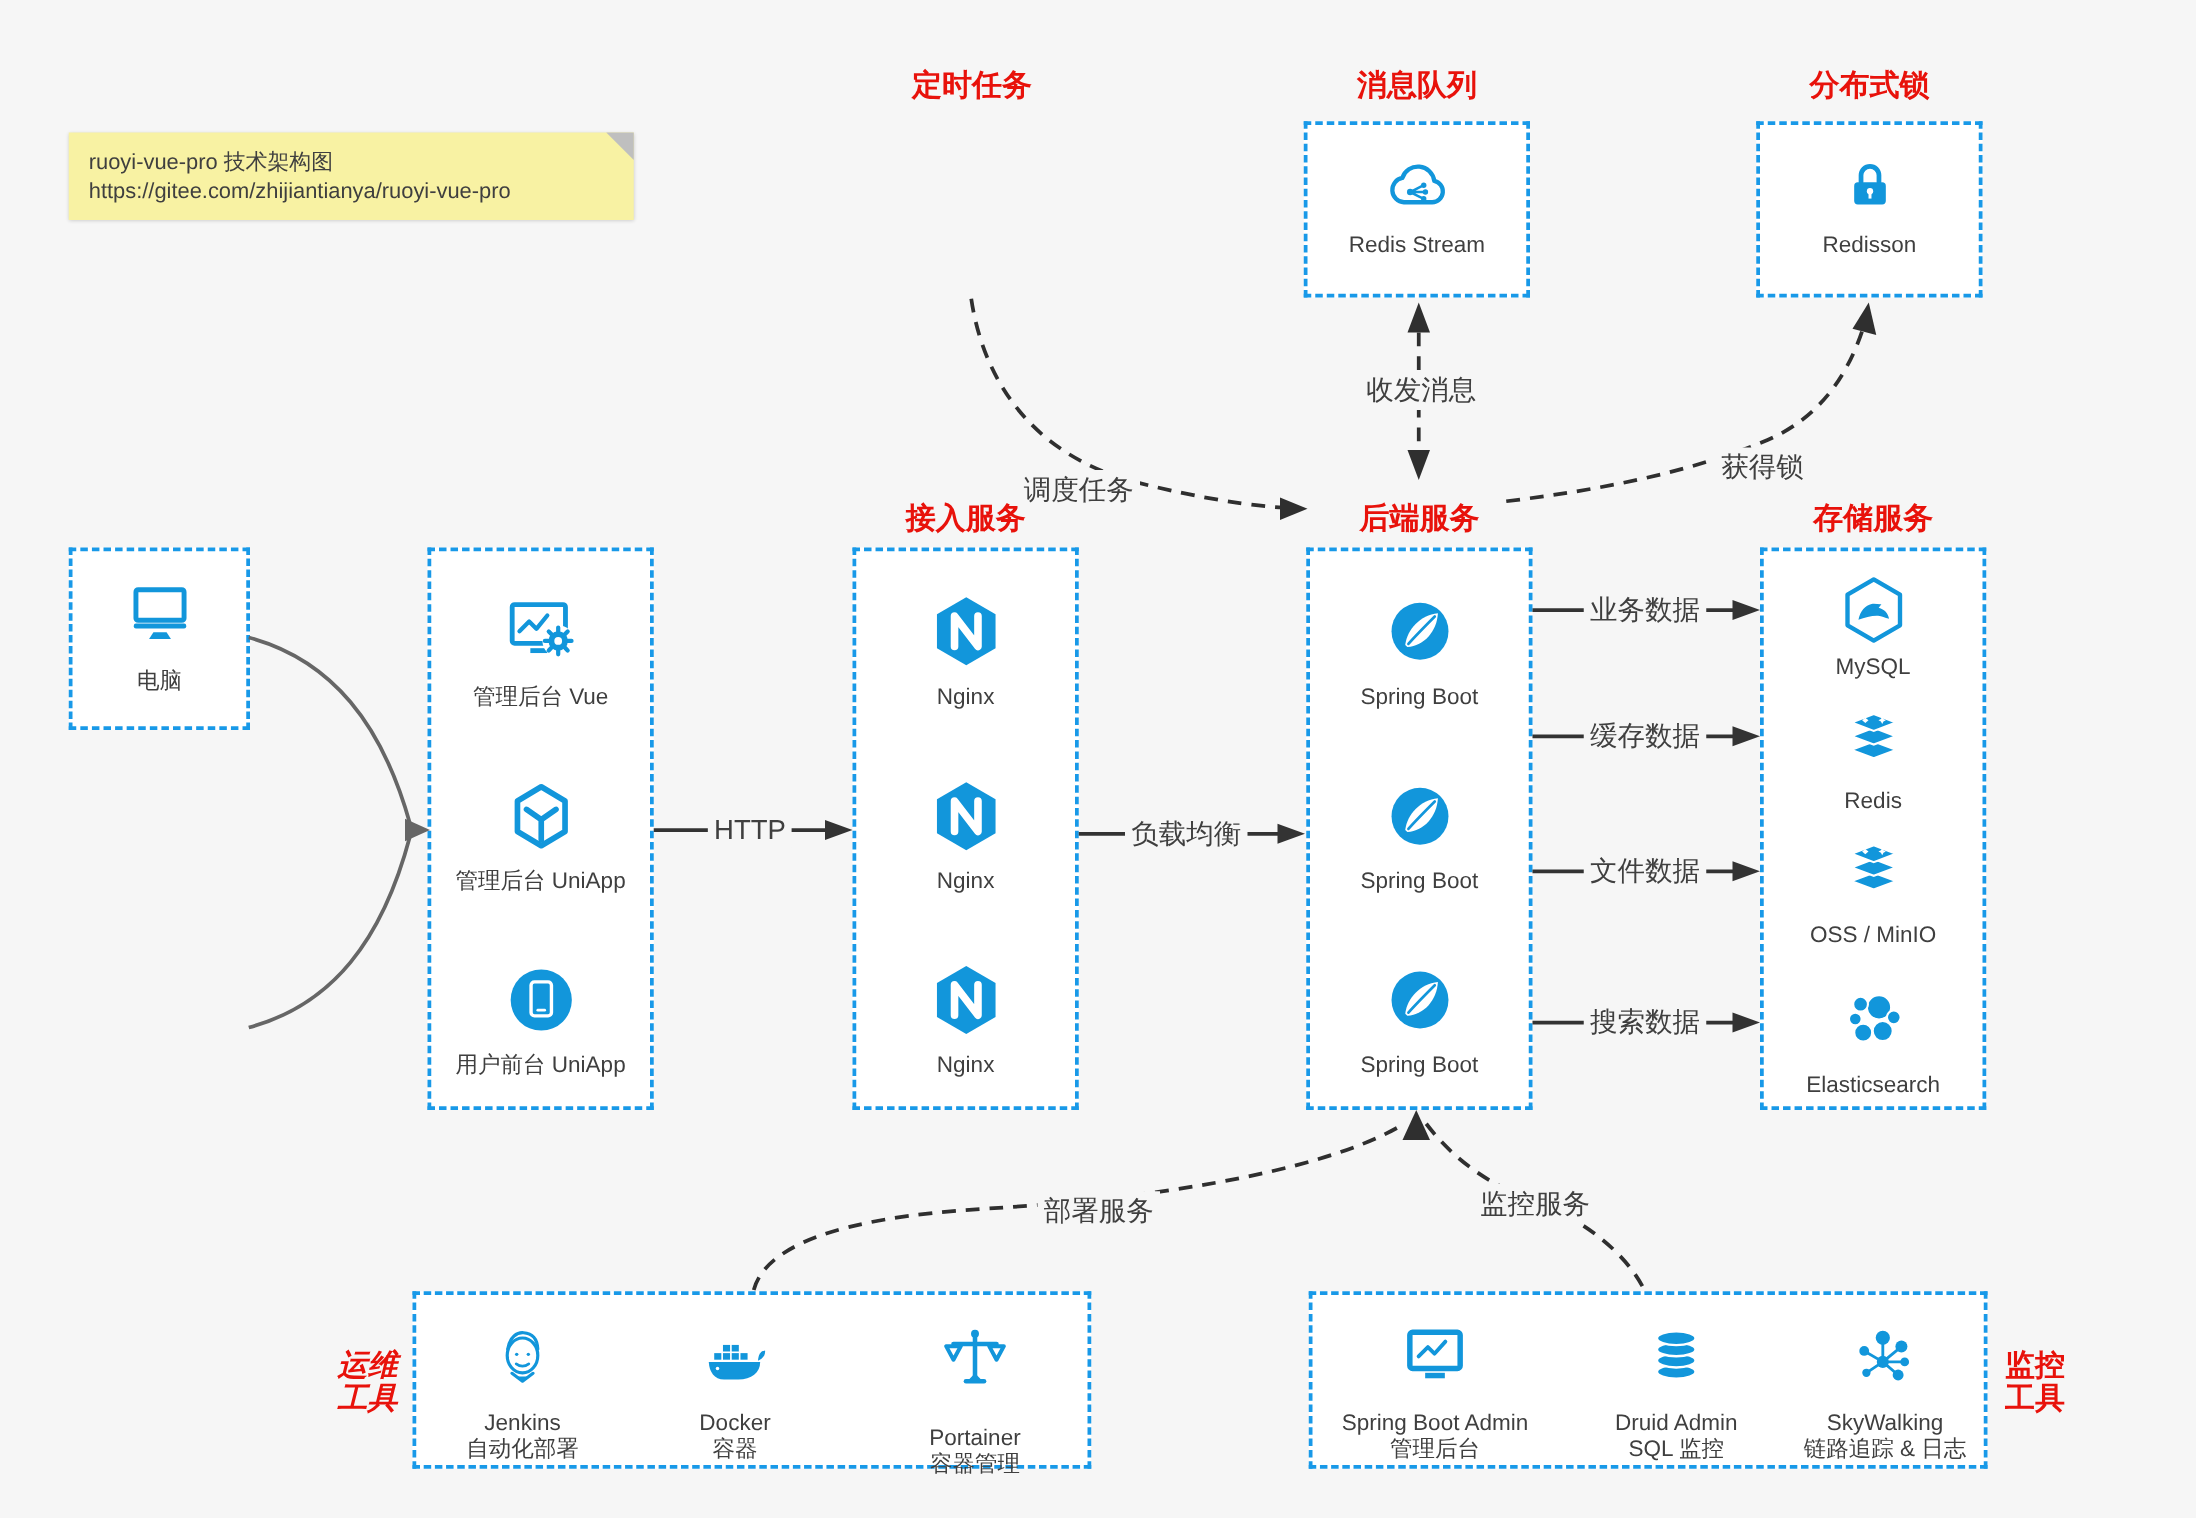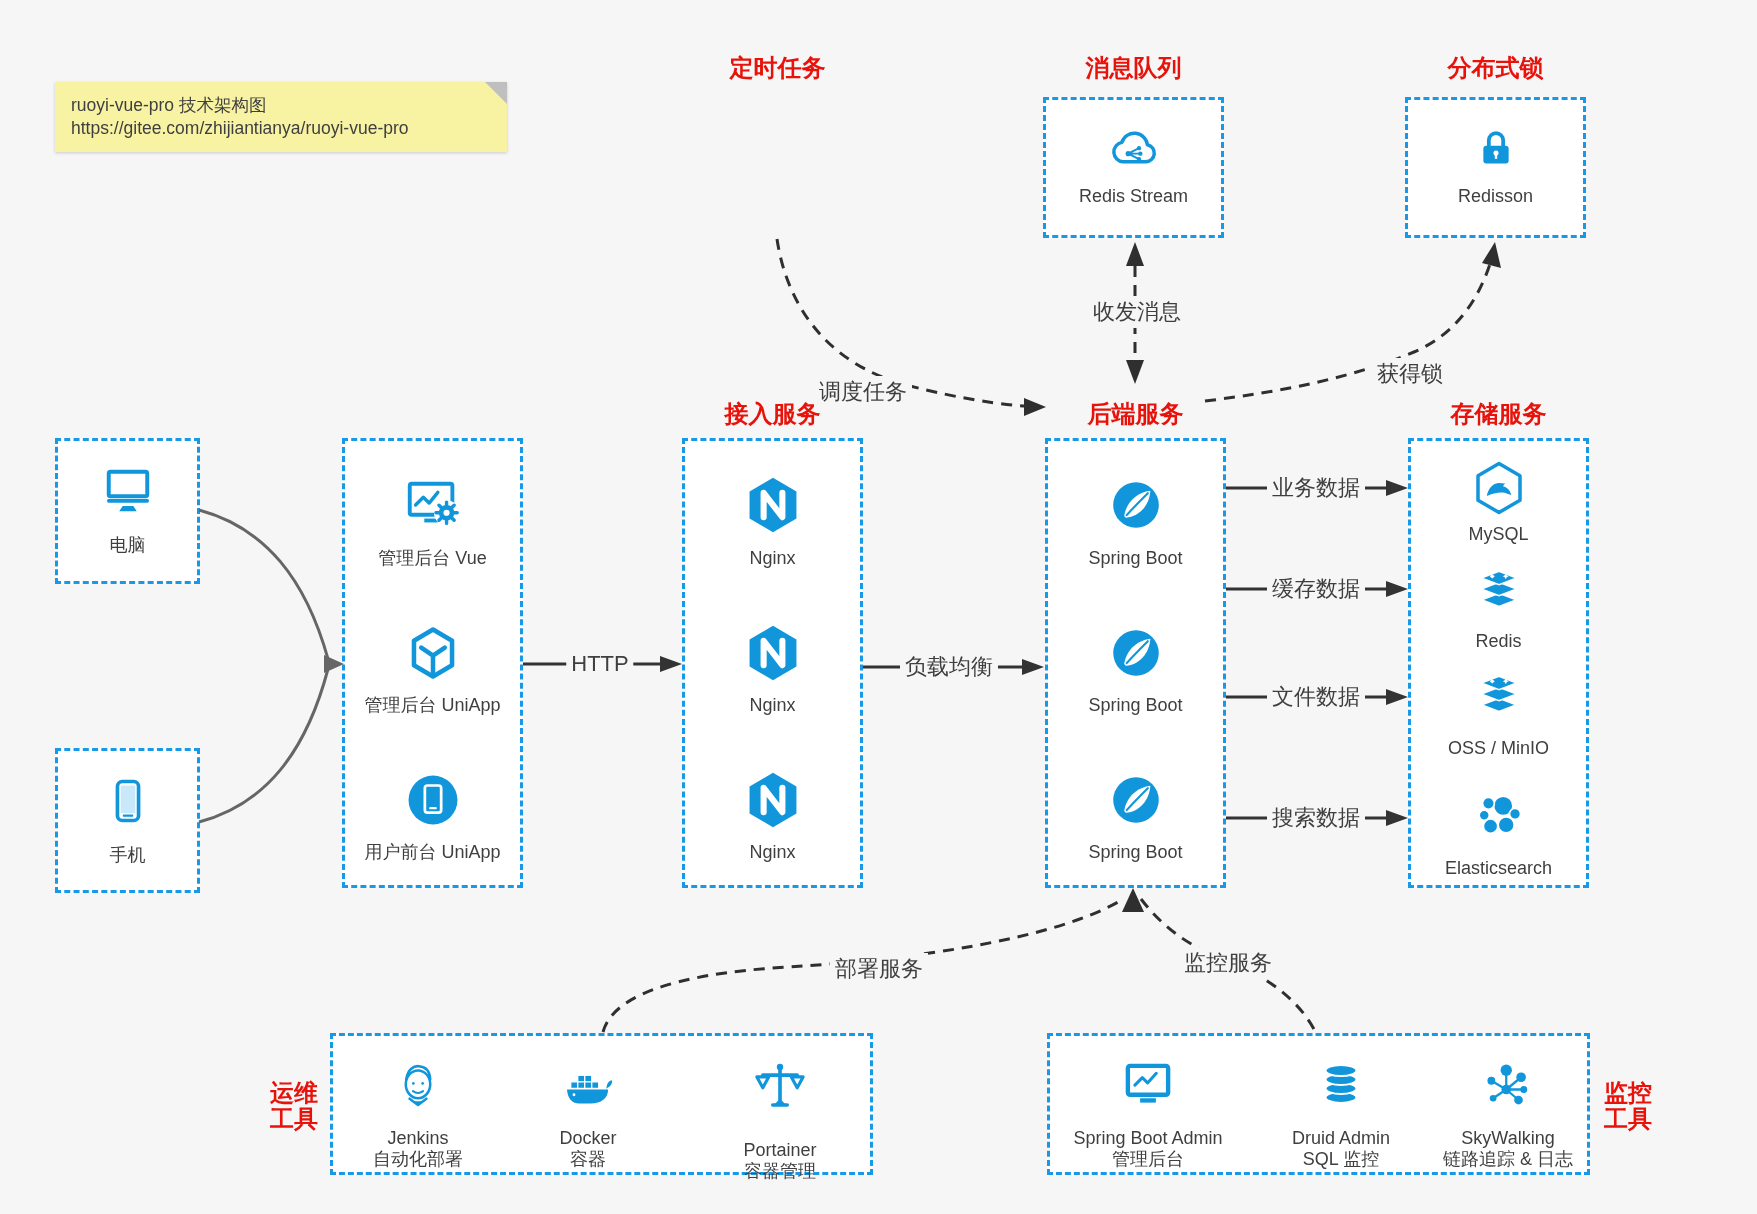--- a/index.html
+++ b/index.html
@@ -18,21 +18,21 @@
   .ah{fill:var(--arrow);}
   .cl{stroke:var(--client_arrow);stroke-width:3;fill:none;}
   .cah{fill:var(--client_arrow);}
   .dl{stroke:var(--dash);stroke-width:3;fill:none;stroke-dasharray:11 8;}
   .dah{fill:var(--dash);}
   .b-s{fill:none;stroke:var(--blue);stroke-linecap:round;stroke-linejoin:round;}
   .b-f{fill:var(--blue);}
   .w-s{fill:none;stroke:#fff;stroke-linecap:round;stroke-linejoin:round;}
   .w-f{fill:#fff;}
   .scr{fill:#c9e9fb;}
-  .note{position:absolute;left:55px;top:82px;width:452px;height:70px;background:var(--note_bg);
+  .note{position:absolute;left:55px;top:106px;width:452px;height:70px;background:var(--note_bg);
     box-shadow:0 1px 3px rgba(0,0,0,.18);color:var(--text);font-size:17.5px;line-height:23px;
     padding:12px 4px 0 16px;box-sizing:border-box;z-index:3;}
   .note-fold{position:absolute;top:0;right:0;width:0;height:0;
     border-top:22px solid var(--note_fold);border-left:22px solid transparent;}
 </style>
 </head>
 <body>
 
 <div class="canvas">
 
@@ -114,30 +114,20 @@
     <span class="icon-at" style="left:50%;top:50px;">
       <svg width="56" height="56" viewBox="0 0 64 64">
         <rect x="10" y="10" width="44" height="28" rx="2" class="b-s" stroke-width="4.5"></rect>
         <rect x="8" y="41" width="48" height="4.5" rx="2" class="b-f"></rect>
         <path d="M26 49 l12 0 4 6 -20 0 z" class="b-f"></path>
       </svg>
     </span>
     <div class="label-at" style="left:50%;top:104px;">电脑</div>
   </div>
 
-  <div class="dbox" style="left:55px;top:748px;width:145px;height:145px;">
-    <span class="icon-at" style="left:50%;top:50px;">
-      <svg width="52" height="52" viewBox="0 0 64 64">
-        <rect x="23" y="13" width="18" height="34" class="scr"></rect>
-        <rect x="19" y="8" width="26" height="48" rx="6" class="b-s" stroke-width="4.5"></rect>
-        <path d="M27 50 h10" class="b-s" stroke-width="3"></path>
-      </svg>
-    </span>
-    <div class="label-at" style="left:50%;top:104px;">手机</div>
-  </div>
 
   <div class="ctitle" style="left:342px;top:413px;width:181px;margin-top:34px;">前端服务</div>
   <div class="ctitle" style="left:682px;top:398px;width:181px;">接入服务</div>
   <div class="ctitle" style="left:1045px;top:398px;width:181px;">后端服务</div>
   <div class="ctitle" style="left:1408px;top:398px;width:181px;">存储服务</div>
 
   <div class="dbox" style="left:342px;top:438px;width:181px;height:450px;">
     <span class="icon-at" style="left:50%;top:64px;">
       <svg width="62" height="62" viewBox="0 0 64 64">
         <rect x="8" y="10" width="44" height="32" rx="2" class="b-s" stroke-width="4"></rect>
@@ -261,21 +251,21 @@
         <circle cx="19.5" cy="17" r="7" class="b-f" stroke="#fff" stroke-width="2"></circle>
         <circle cx="14.5" cy="31" r="6" class="b-f" stroke="#fff" stroke-width="2"></circle>
         <circle cx="22" cy="44" r="8.5" class="b-f" stroke="#fff" stroke-width="2"></circle>
         <circle cx="40.5" cy="42.5" r="9.5" class="b-f" stroke="#fff" stroke-width="2"></circle>
         <circle cx="51" cy="29.5" r="6.5" class="b-f" stroke="#fff" stroke-width="2"></circle>
       </svg>
     </span>
     <div class="label-at" style="left:50%;top:427px;">Elasticsearch</div>
   </div>
 
-  <div class="sidetitle" style="left:255px;top:1080px;width:63px;text-align:right;">
+  <div class="sidetitle" style="left:255px;top:1080px;width:63px;text-align:right;font-style:italic;">
     <div>运维</div>
     <div>工具</div>
   </div>
   <div class="dbox" style="left:330px;top:1033px;width:543px;height:142px;">
     <span class="icon-at" style="left:85px;top:50px;">
       <svg width="54" height="54" viewBox="0 0 64 64">
         <ellipse cx="32" cy="30" rx="14.5" ry="16.5" class="b-s" stroke-width="3"></ellipse>
         <path d="M18 24 C20 12 27 8 33 8.5 C41 9 46 14 46.5 24" class="b-s" stroke-width="3"></path>
         <circle cx="26.5" cy="29" r="1.6" class="b-f"></circle>
           <circle cx="37.5" cy="29" r="1.6" class="b-f"></circle>

